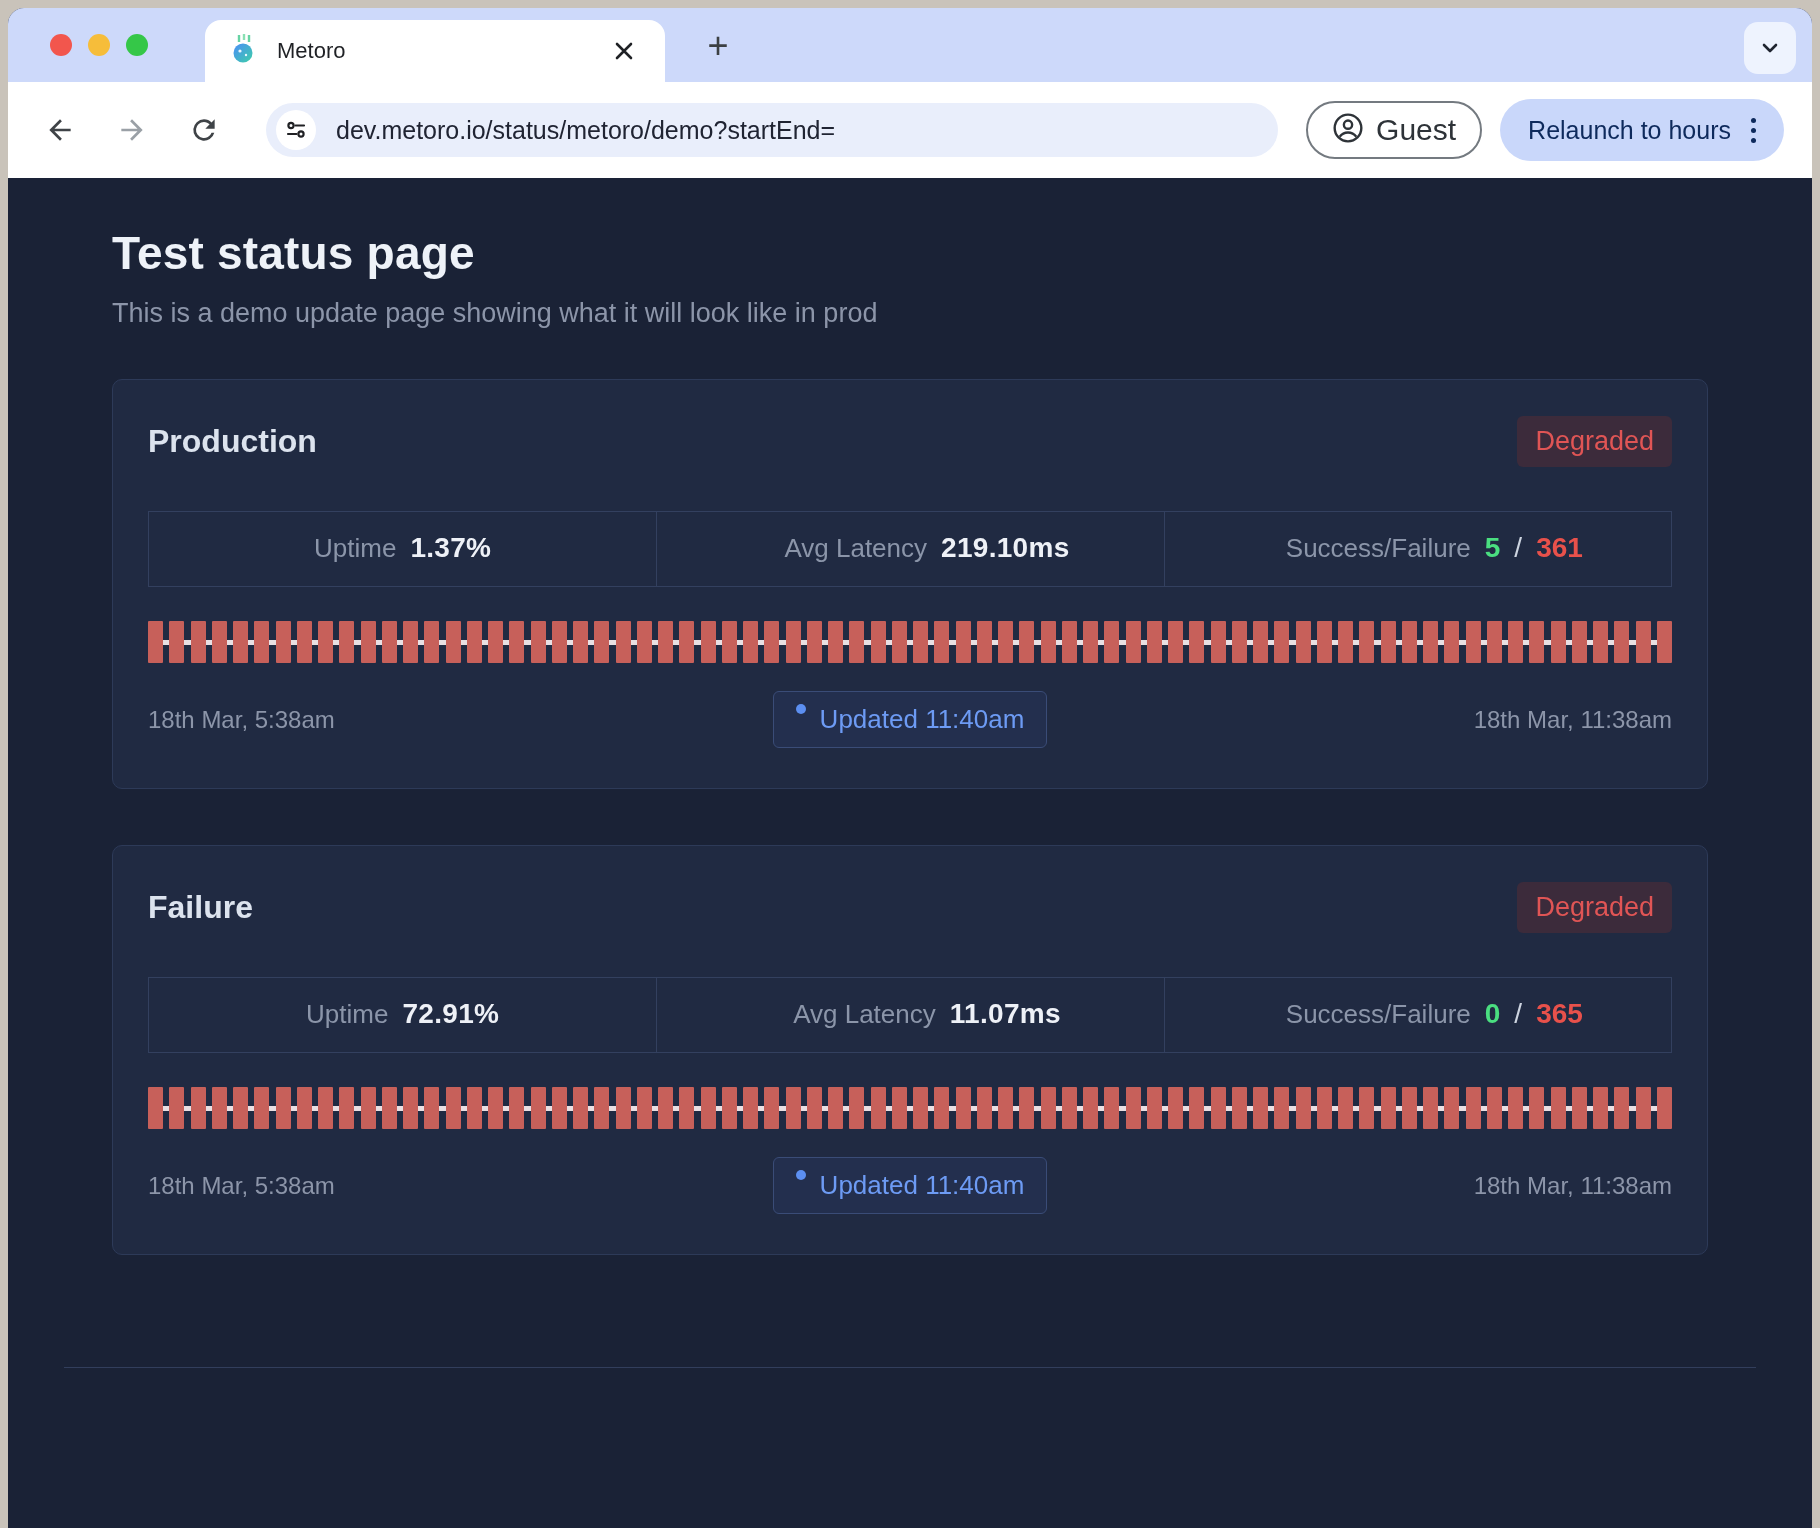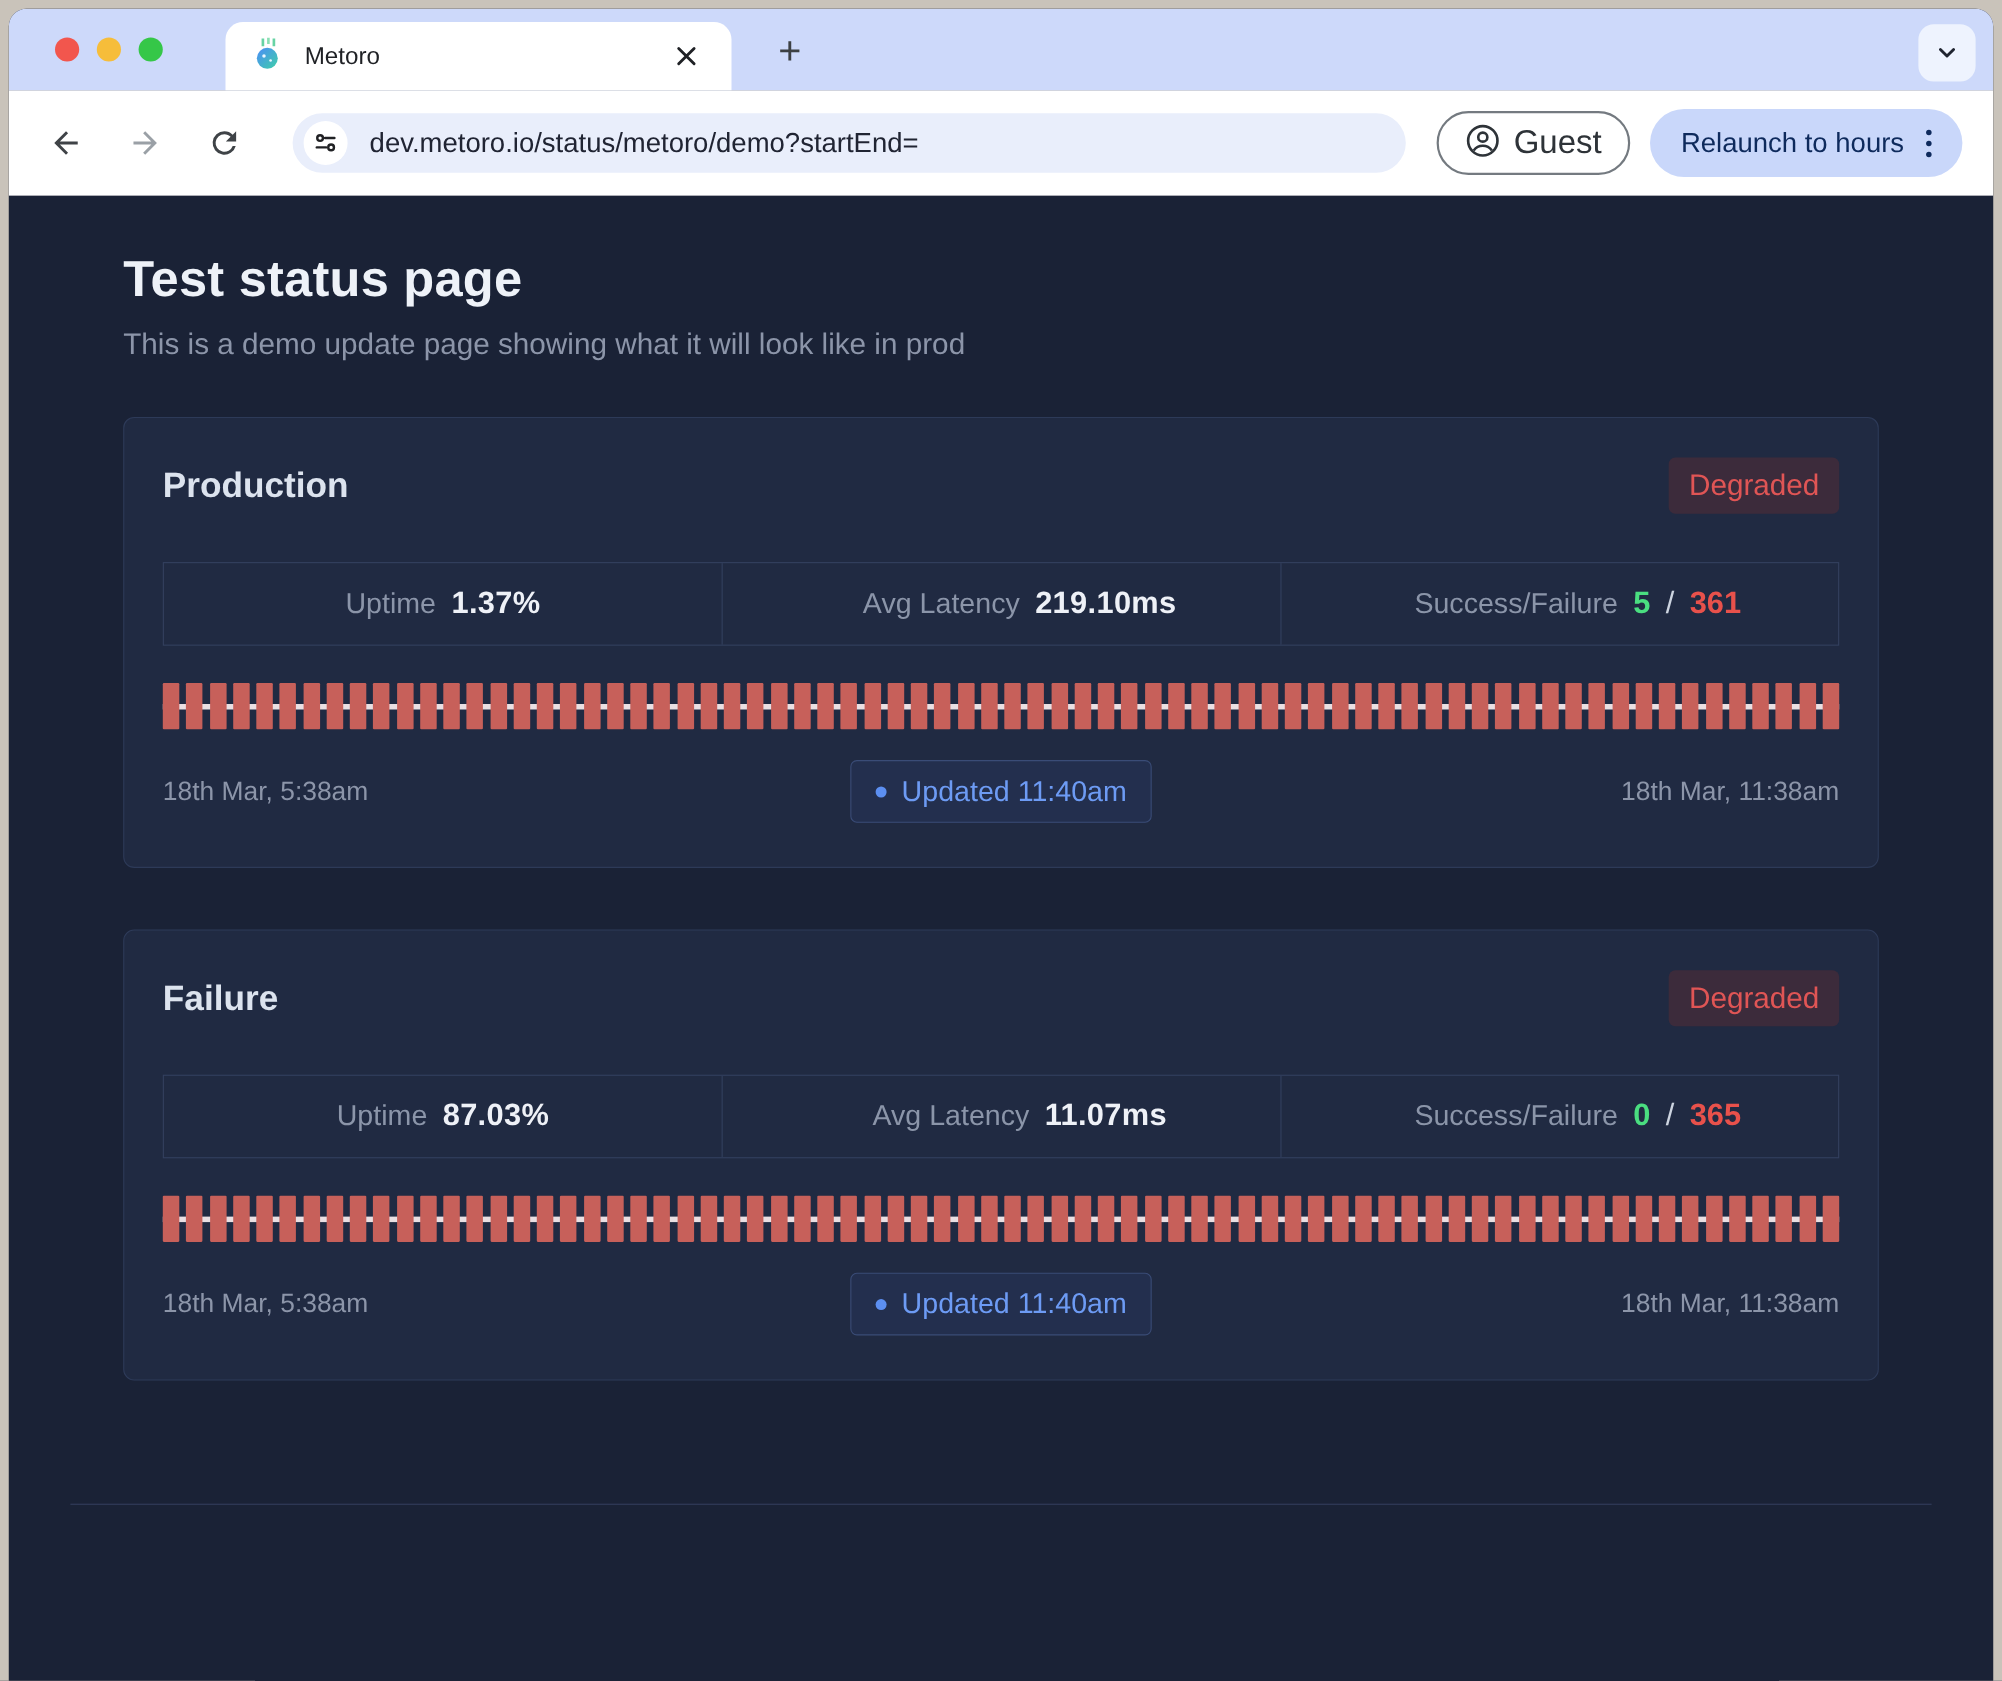--- a/index.html
+++ b/index.html
@@ -70,21 +70,21 @@
   .sf-failure { font-size:28px; font-weight:700; color:#e8514b; }
 
   .bars { margin-top:34px; height:42px; position:relative; display:flex; justify-content:space-between; }
   .bars::before { content:""; position:absolute; left:0; right:0; top:50%; height:5px; margin-top:-2px;
                   background:#e9dfe3; }
   .bars .bar { position:relative; width:15px; height:42px; background:#c7605a; border-radius:1px; }
 
   .times { margin-top:28px; display:grid; grid-template-columns:1fr auto 1fr; align-items:center; }
   .time-start { font-size:24px; color:#8c95a9; justify-self:start; }
   .time-end { font-size:24px; color:#8c95a9; justify-self:end; }
-  .updated { justify-self:center; display:flex; align-items:center; gap:14px; border:1px solid #3a4c77;
+  .updated { justify-self:center; display:flex; gap:14px; border:1px solid #3a4c77;
              background:#232f4e; border-radius:6px; padding:12px 22px; }
   .updated-dot { width:10px; height:10px; border-radius:50%; background:#5c8ff1; }
   .updated-label { font-size:26px; color:#6d9bf4; }
 
   .divider { margin:112px 56px 0 56px; border-top:1px solid #323e5c; }
   .footer { margin-top:48px; text-align:center; font-size:28px; }
   .powered { color:#80899d; }
   .brand-link { color:#4d87f5; margin-left:8px; }
 </style>
 </head>
@@ -290,21 +290,21 @@
       </div>
 
       <div class="card">
         <div class="card-head">
           <div class="card-title">Failure</div>
           <div class="status-badge">Degraded</div>
         </div>
         <div class="stats">
           <div class="stat-cell">
             <span class="stat-label">Uptime</span>
-            <span class="stat-value">87.03%</span>
+            <span class="stat-value">72.91%</span>
           </div>
           <div class="stat-cell">
             <span class="stat-label">Avg Latency</span>
             <span class="stat-value">11.07ms</span>
           </div>
           <div class="stat-cell">
             <span class="stat-label">Success/Failure</span>
             <span class="sf-success">0</span>
             <span class="sf-sep">/</span>
             <span class="sf-failure">365</span>

